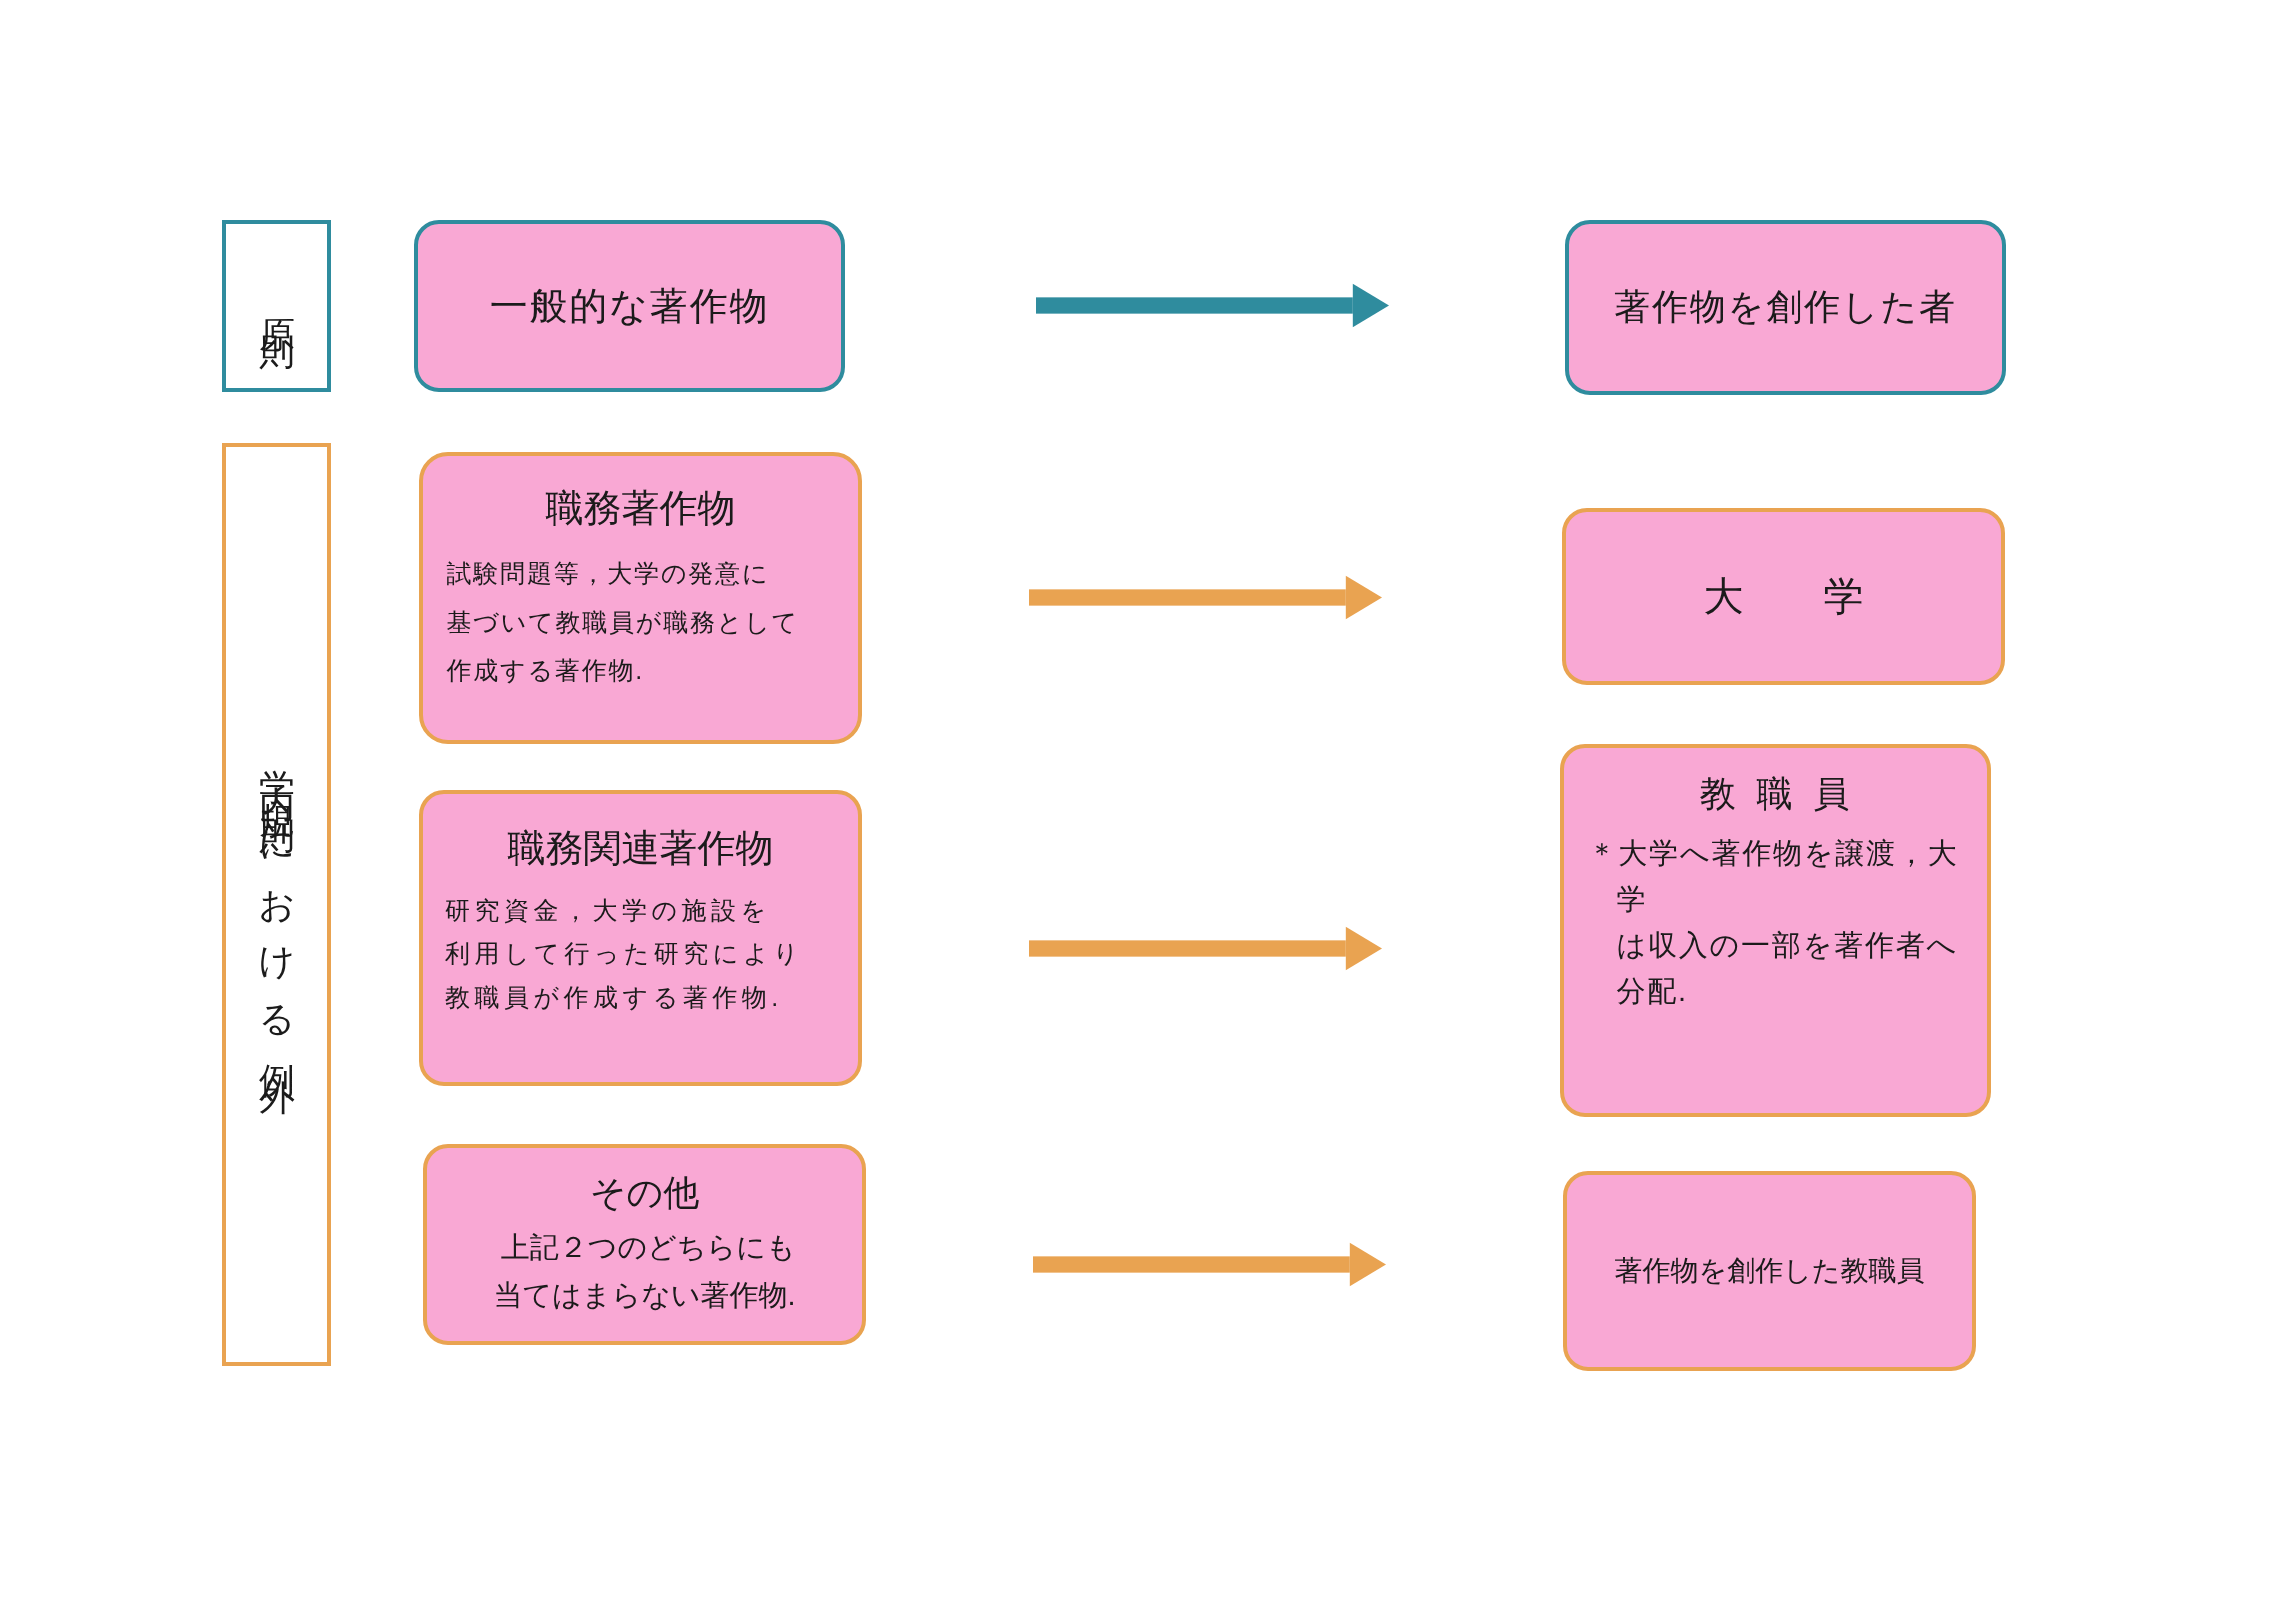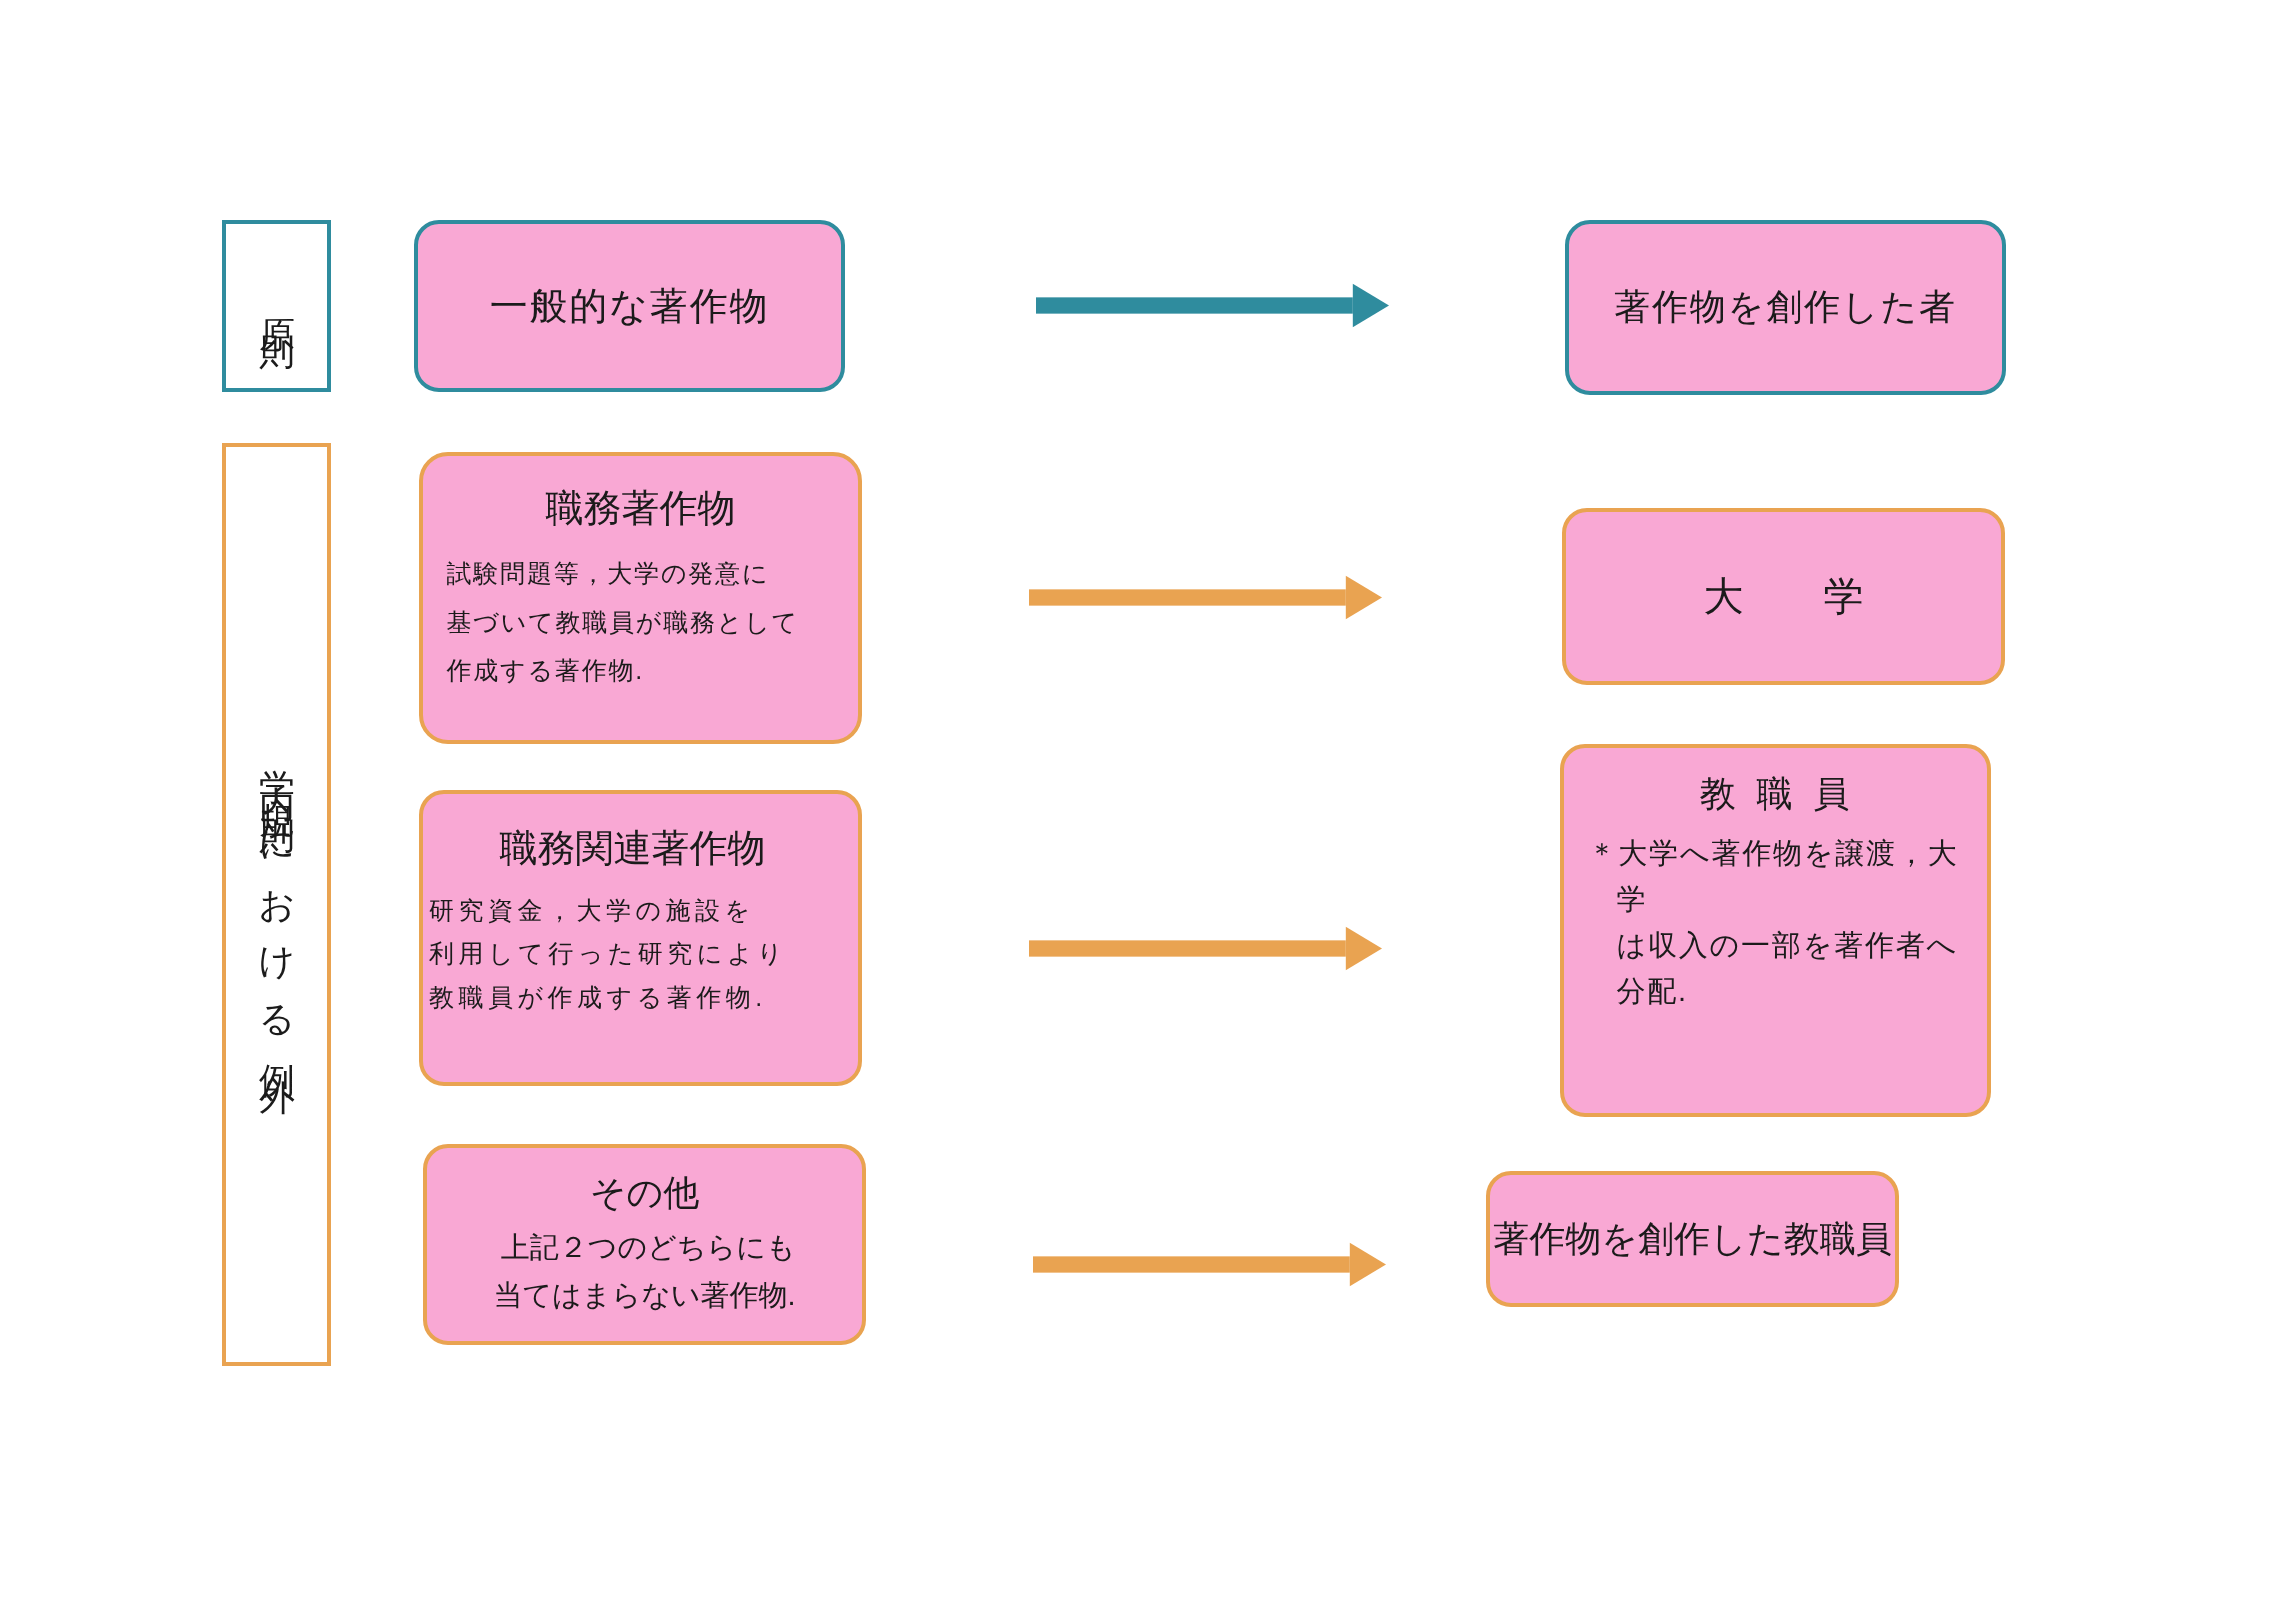--- a/index.html
+++ b/index.html
@@ -46,33 +46,33 @@
   }
   #exception-label {
     left: 222px; top: 443px; width: 109px; height: 923px;
     line-height: 100px;
   }
 
   
   #box-general       { left: 414px;  top: 220px;  width: 431px; height: 172px; font-size: 38px; letter-spacing: 1.8px; }
   #box-creator       { left: 1565px; top: 220px;  width: 441px; height: 175px; font-size: 36px; letter-spacing: 1.8px; }
   #box-daigaku       { left: 1562px; top: 508px;  width: 443px; height: 177px; font-size: 40px; }
-  #box-created-staff { left: 1486px; top: 1171px; width: 413px; height: 136px; font-size: 36px; }
+  #box-created-staff { left: 1563px; top: 1171px; width: 413px; height: 200px; font-size: 28px; }
 
   
   #box-shokumu {
     left: 419px; top: 452px; width: 443px; height: 292px;
     justify-content: flex-start;
     padding: 16.3px 23.5px 0 23.5px;
     border-radius: 29px;
   }
   #box-kanren {
     left: 419px; top: 790px; width: 443px; height: 296px;
     justify-content: flex-start;
-    padding: 18px 22px 0 6px;
+    padding: 18px 22px 0 22px;
   }
   .box-title {
     font-size: 38px;
     text-align: center;
     margin: 11px 0 14.5px 0;
   }
   .box-body {
     align-self: stretch;
     font-size: 25px;
     line-height: 1.95;

